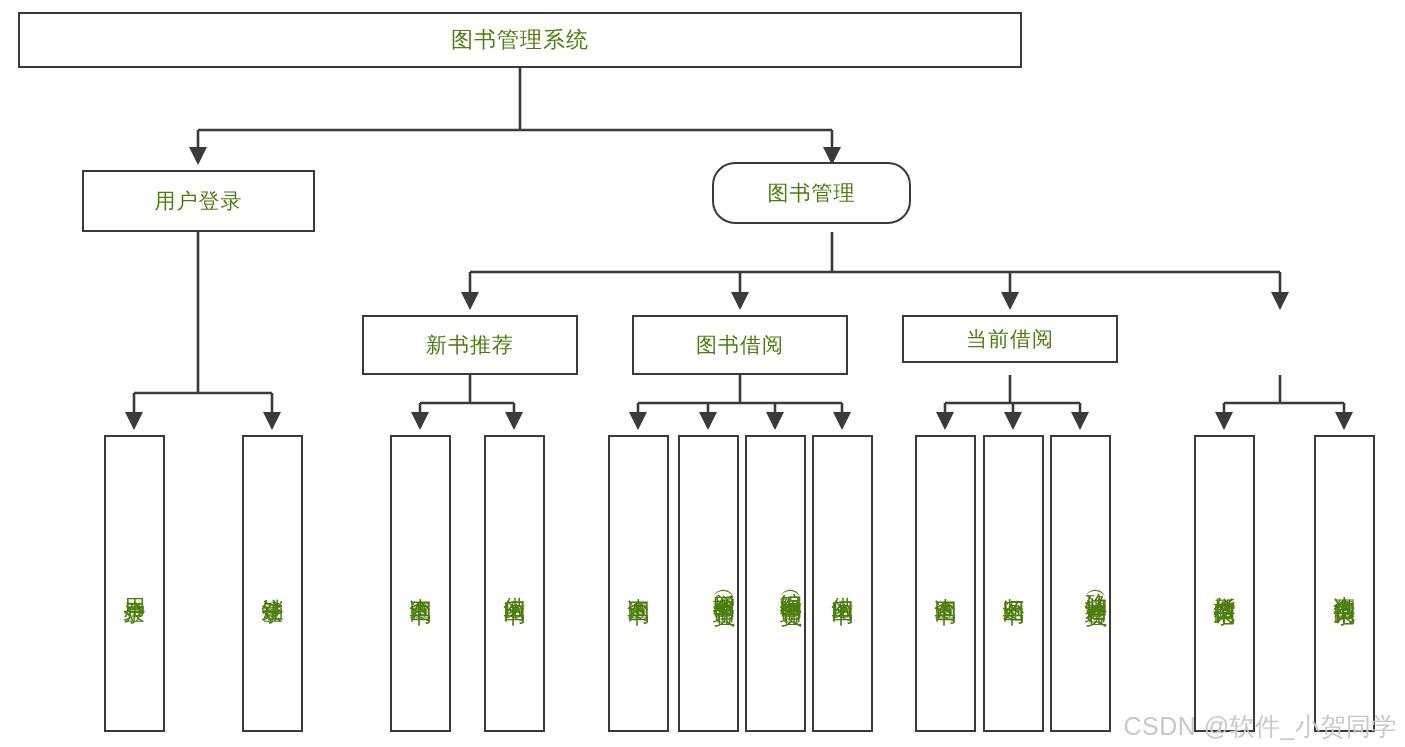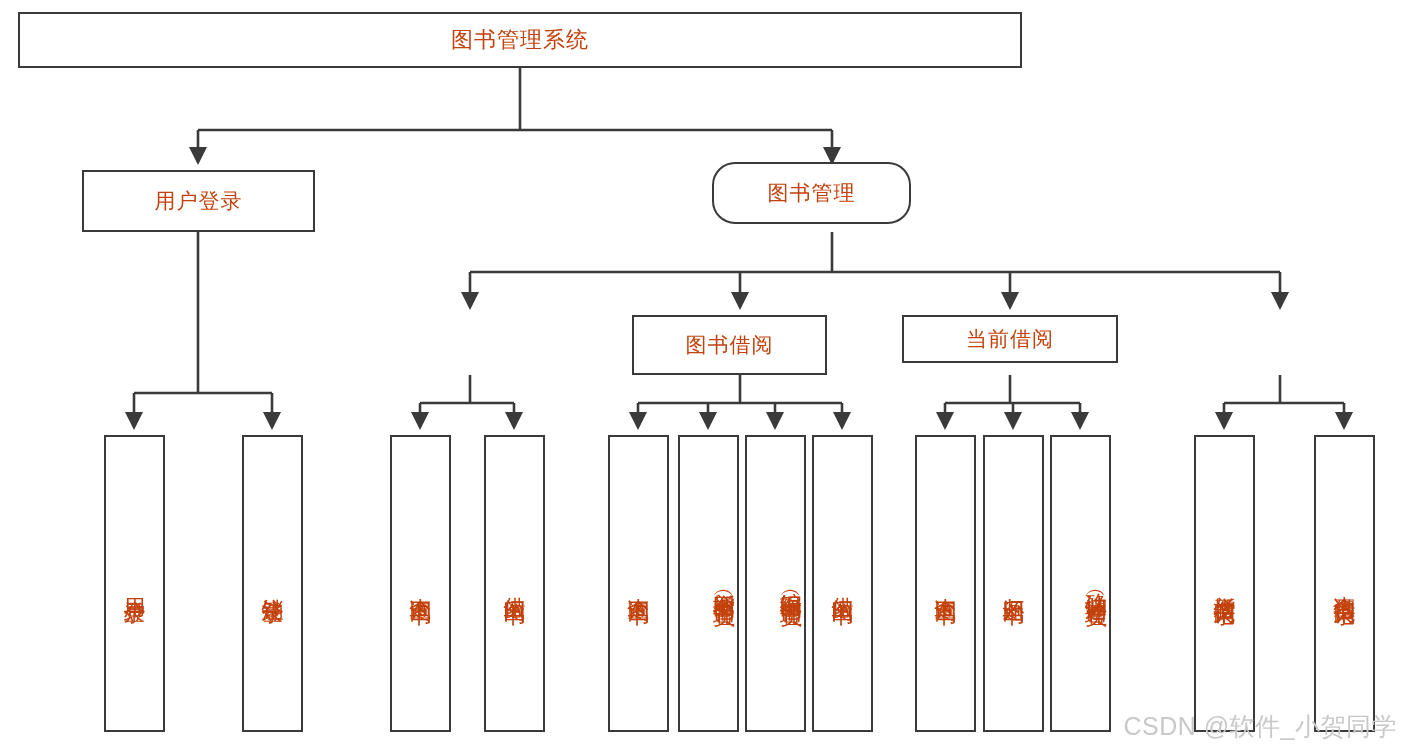--- a/index.html
+++ b/index.html
@@ -27,21 +27,21 @@
     pointer-events: none;
   }
   .node {
     position: absolute;
     box-sizing: border-box;
     background: #ffffff;
     border: 2px solid #3a3a3a;
     display: flex;
     align-items: center;
     justify-content: center;
-    color: #c2410c;
+    color: #4d7c0f;
   }
   
   .node.horiz {
     font-size: 21px;
     letter-spacing: 1px;
     line-height: 1.2;
   }
   .node.root {
     font-size: 22px;
   }
@@ -134,21 +134,24 @@
     <span class="node-label">图书管理系统</span>
   </div>
 
   <div class="node horiz" style="left:82px; top:170px; width:233px; height:62px;">
     <span class="node-label">用户登录</span>
   </div>
   <div class="node horiz" style="left:712px; top:162px; width:199px; height:62px;border-radius:23px;">
     <span class="node-label">图书管理</span>
   </div>
 
-  <div class="node horiz" style="left:632px; top:315px; width:195px; height:60px;">
+  <div class="node horiz" style="left:362px; top:315px; width:216px; height:60px;">
+    <span class="node-label">新书推荐</span>
+  </div>
+  <div class="node horiz" style="left:632px; top:315px; width:216px; height:60px;">
     <span class="node-label">图书借阅</span>
   </div>
   <div class="node horiz" style="left:902px; top:315px; width:216px; height:48px;">
     <span class="node-label">当前借阅</span>
   </div>
 
   <div class="node vert align-mid" style="left:104px; top:435px; width:61px; height:297px;">
     <span class="node-label">用户登录</span>
   </div>
   <div class="node vert align-mid" style="left:242px; top:435px; width:61px; height:297px;">

